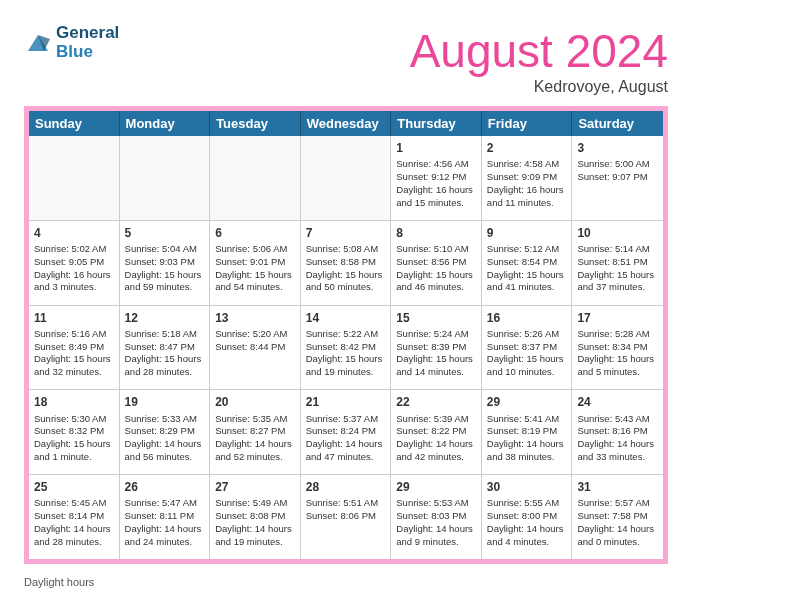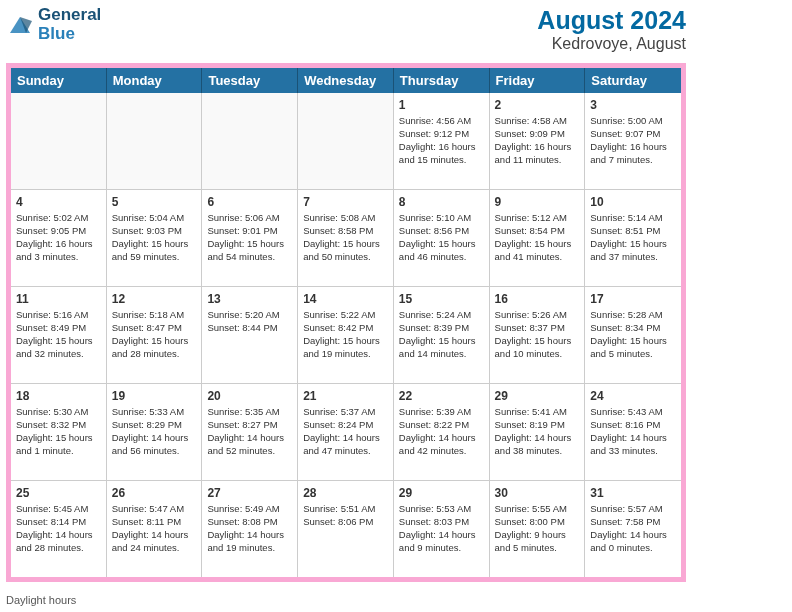--- a/index.html
+++ b/index.html
@@ -6,21 +6,21 @@
     body {
       font-family: Arial, sans-serif;
       background: #fff;
       width: 792px;
       height: 612px;
       overflow: hidden;
     }
     .page {
       width: 692px;
       height: 612px;
-      padding: 6px;
+      padding: 24px;
       display: flex;
       flex-direction: column;
     }
     .header {
       display: flex;
       justify-content: space-between;
       align-items: flex-start;
       margin-bottom: 10px;
     }
     .logo {
@@ -29,23 +29,23 @@
     }
     .logo-icon {
       width: 28px;
       height: 28px;
       margin-right: 4px;
     }
     .title-block {
       text-align: right;
     }
     .title-month {
-      font-size: 25px;
-      font-weight: bold;
-      color: #0369a1;
+      font-size: 46px;
+      font-weight: normal;
+      color: #ec4899;
     }
     .title-location {
       font-size: 16px;
       color: #444;
     }
     .calendar {
       flex: 1;
       border: 5px solid #f9a8d4;
       display: flex;
       flex-direction: column;
@@ -147,21 +147,20 @@
           <div class="cal-cell">
             <span class="day-num">2</span>
             <div>Sunrise: 4:58 AM</div>
             <div>Sunset: 9:09 PM</div>
             <div>Daylight: 16 hours and 11 minutes.</div>
           </div>
           <div class="cal-cell">
             <span class="day-num">3</span>
             <div>Sunrise: 5:00 AM</div>
             <div>Sunset: 9:07 PM</div>
-            <div>Daylight: 16 hours and 7 minutes.</div>
           </div>
         </div>
         <div class="cal-row">
           <div class="cal-cell">
             <span class="day-num">4</span>
             <div>Sunrise: 5:02 AM</div>
             <div>Sunset: 9:05 PM</div>
             <div>Daylight: 16 hours and 3 minutes.</div>
           </div>
           <div class="cal-cell">
@@ -315,21 +314,21 @@
           <div class="cal-cell">
             <span class="day-num">29</span>
             <div>Sunrise: 5:53 AM</div>
             <div>Sunset: 8:03 PM</div>
             <div>Daylight: 14 hours and 9 minutes.</div>
           </div>
           <div class="cal-cell">
             <span class="day-num">30</span>
             <div>Sunrise: 5:55 AM</div>
             <div>Sunset: 8:00 PM</div>
-            <div>Daylight: 9 hours and 5 minutes.</div>
+            <div>Daylight: 14 hours and 4 minutes.</div>
           </div>
           <div class="cal-cell">
             <span class="day-num">31</span>
             <div>Sunrise: 5:57 AM</div>
             <div>Sunset: 7:58 PM</div>
             <div>Daylight: 14 hours and 0 minutes.</div>
           </div>
         </div>
       </div>
   </div>

